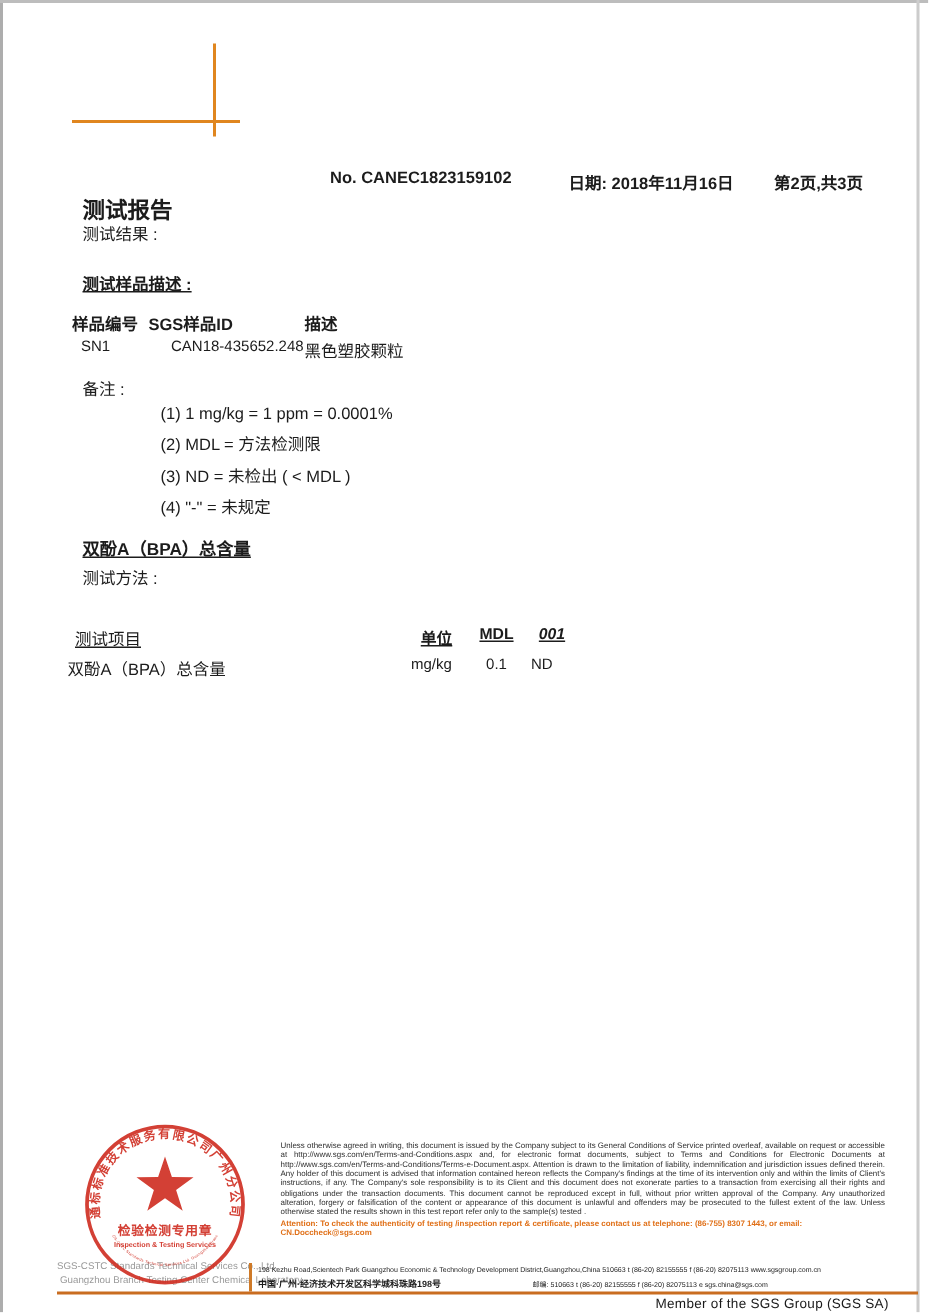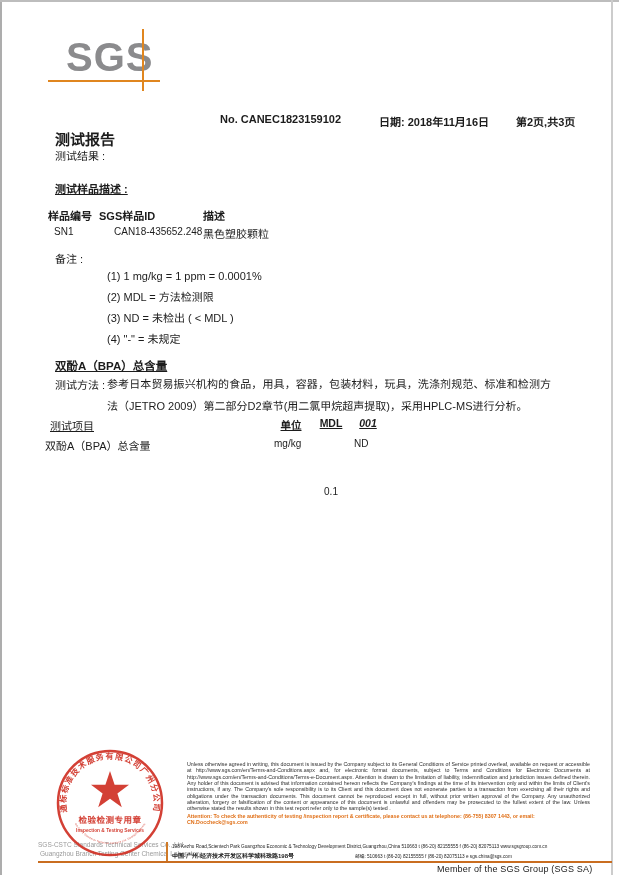--- a/index.html
+++ b/index.html
@@ -39,21 +39,21 @@
   .notes{left:107px;top:266px;font-size:11px;line-height:21px;}
   
   .method-text{left:107px;top:374px;width:444px;font-size:11px;line-height:21.5px;text-align:justify;}
   
   .r-th1{left:50px;top:417px;font-size:11px;text-decoration:underline;}
   .r-th2{left:276px;top:417px;width:30px;text-align:center;font-size:10.5px;font-weight:bold;text-decoration:underline;}
   .r-th3{left:316px;top:417px;width:30px;text-align:center;font-size:10.5px;font-weight:bold;text-decoration:underline;}
   .r-th4{left:354px;top:417px;width:28px;text-align:center;font-size:10.5px;font-weight:bold;font-style:italic;text-decoration:underline;}
   .r-td1{left:45px;top:437px;font-size:11px;}
   .r-td2{left:274px;top:438px;width:34px;font-size:10px;}
-  .r-td3{left:316px;top:438px;width:30px;text-align:center;font-size:10px;margin-top:48px;}
+  .r-td3{left:316px;top:438px;width:30px;text-align:center;font-size:10px;}
   .r-td4{left:354px;top:438px;width:28px;text-align:left;font-size:10px;}
   
   .stamp{left:40px;top:733px;opacity:0.92;}
   .stamp text{fill:#d03024;font-family:"Liberation Sans","DejaVu Sans",sans-serif;}
   .st-ring{font-size:8px;letter-spacing:1.2px;font-weight:bold;}
   .st-ring-en{font-size:2.6px;letter-spacing:0.2px;}
   .st-cn{font-size:8.5px;font-weight:bold;letter-spacing:0.5px;}
   .st-en{font-size:4.8px;font-weight:bold;}
   
   .co1{left:38px;top:841px;font-size:6.5px;color:#9a9a9a;}
@@ -71,21 +71,20 @@
 </style>
 </head>
 <body>
 
 <div class="page">
 
   <div class="abs edge-l"></div>
   <div class="abs edge-t"></div>
   <div class="abs edge-r"></div>
 
-  <div class="abs logo-text">SGS</div>
   <div class="abs logo-h"></div>
   <div class="abs logo-v"></div>
 
   <div class="abs hd-title">测试报告</div>
   <div class="abs hd-no">No. CANEC1823159102</div>
   <div class="abs hd-date">日期: 2018年11月16日</div>
   <div class="abs hd-pages">第2页,共3页</div>
 
   <div class="abs lbl lbl-results">测试结果 :</div>
   <div class="abs lbl lbl-sample">测试样品描述 :</div>
@@ -100,21 +99,20 @@
   <div class="abs lbl lbl-notes">备注 :</div>
   <div class="abs notes">
     <div>(1) 1 mg/kg = 1 ppm = 0.0001%</div>
     <div>(2) MDL = 方法检测限</div>
     <div>(3) ND = 未检出 ( &lt; MDL )</div>
     <div>(4) "-" = 未规定</div>
   </div>
 
   <div class="abs lbl-bpa">双酚A（BPA）总含量</div>
   <div class="abs lbl lbl-method">测试方法 :</div>
-  <div class="abs method-text">参考日本贸易振兴机构的食品，用具，容器，包装材料，玩具，洗涤剂规范、标准和检测方法（JETRO 2009）第二部分D2章节(用二氯甲烷超声提取)，采用HPLC-MS进行分析。</div>
 
   <div class="abs r-th1">测试项目</div>
   <div class="abs r-th2">单位</div>
   <div class="abs r-th3">MDL</div>
   <div class="abs r-th4">001</div>
   <div class="abs r-td1">双酚A（BPA）总含量</div>
   <div class="abs r-td2">mg/kg</div>
   <div class="abs r-td3">0.1</div>
   <div class="abs r-td4">ND</div>
 

